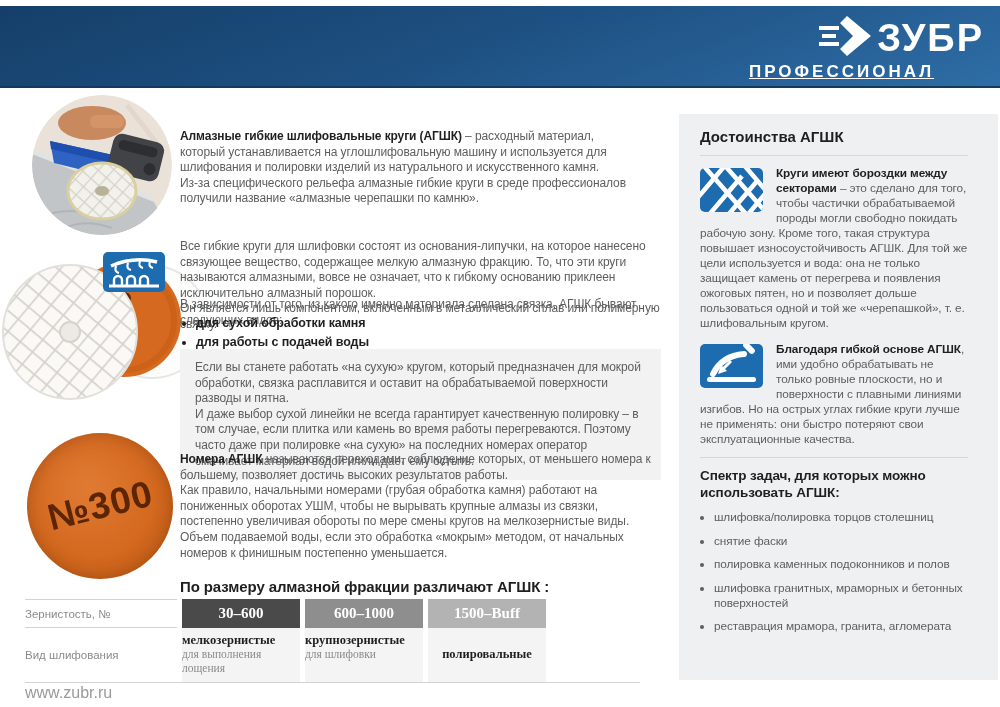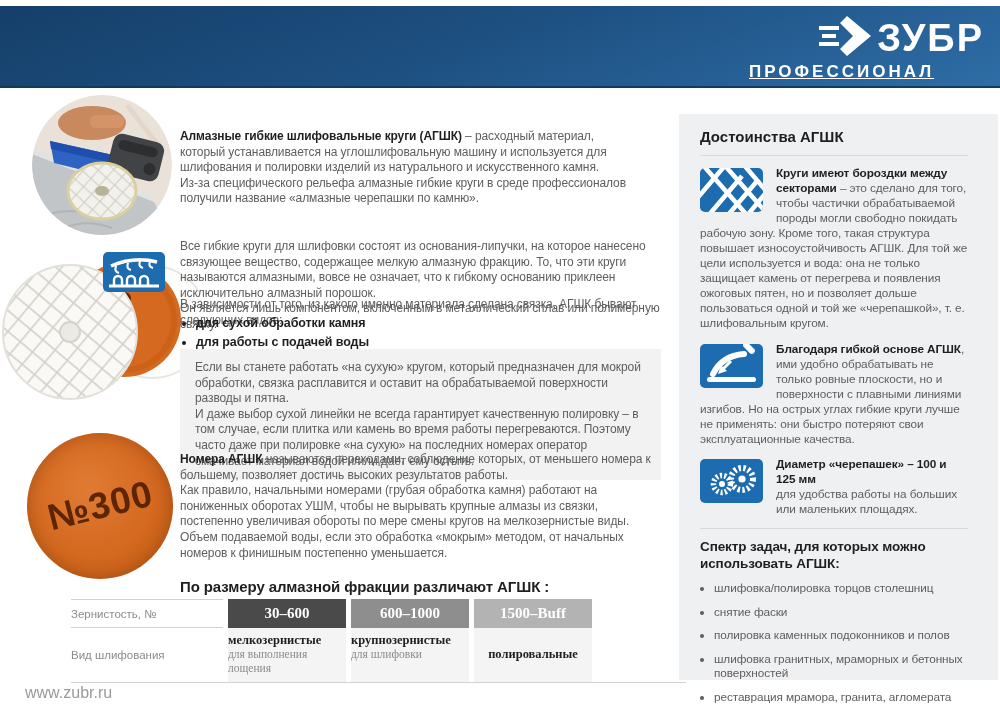--- a/index.html
+++ b/index.html
@@ -29,21 +29,21 @@
   .b{font-weight:bold;color:#1f1f1f;}
   .p1{position:absolute;left:0;top:129px;width:482px;}
   .p2{position:absolute;left:0;top:239px;width:482px;}
   .p2b{position:absolute;left:0;top:297px;width:482px;}
   .type-list{position:absolute;left:0;top:315px;margin:0;padding:0 0 0 16px;}
   .type-list li{font-weight:bold;color:#1f1f1f;margin-bottom:3px;font-size:12.5px;}
   .note-box{position:absolute;left:0;top:349px;width:451px;background:#f2f2f2;padding:11px 15px;}
   .p3{position:absolute;left:0;top:452px;width:482px;}
   .t-title{position:absolute;left:0;top:577px;font-size:15px;font-weight:bold;color:#1f1f1f;}
   
-  .ftable{position:absolute;left:25px;top:599px;width:615px;border-bottom:1px solid #d2d2d2;margin-left:46px;}
+  .ftable{position:absolute;left:25px;top:599px;width:615px;border-bottom:1px solid #d2d2d2;}
   .ft-row{display:flex;}
   .ft-label{width:152px;color:#8b8b8b;font-size:11.5px;display:flex;align-items:center;}
   .ft-head .ft-label{border-top:1px solid #d2d2d2;border-bottom:1px solid #d2d2d2;}
   .ft-cell{width:118px;margin-left:5px;text-align:left;font-family:Liberation Serif, serif;}
   .ft-head .ft-cell{height:29px;display:flex;align-items:center;justify-content:center;
                     color:#fff;font-size:15px;font-weight:bold;}
   .c-dark{background:#4a4a4a;} .c-mid{background:#8e8e8e;} .c-light{background:#b3b3b3;color:#f4f4f4;}
   .ft-body .ft-cell{background:#f4f4f4;padding:5px 0 6px;line-height:1.2;}
   .kind-b{display:block;font-size:12.5px;font-weight:bold;color:#1f1f1f;}
   .kind-s{display:block;font-size:11.5px;color:#8b8b8b;min-height:0;}
@@ -218,32 +218,20 @@
           <rect x="7" y="33" width="49" height="5" rx="2.5" fill="#fff"></rect>
           <path d="M13 30 C19 18 29 11 44 10" stroke="#fff" stroke-width="6" stroke-linecap="round"></path>
           <rect x="42" y="1" width="14" height="6" rx="3" transform="rotate(45 49 4)" fill="#fff"></rect>
           <path d="M31 17 L22 26" stroke="#fff" stroke-width="3"></path>
           <polygon points="18,30 27,27 21,21" fill="#fff"></polygon>
         </svg>
       </span>
       <span class="b ws">Благодаря гибкой основе АГШК</span><span class="ws">, ими удобно обрабатывать не только ровные плоскости, но и поверхности с плавными линиями изгибов. Но на острых углах гибкие круги лучше не применять: они быстро потеряют свои эксплуатационные качества.</span>
     </div>
 
-    <div class="adv">
-      <span class="ic">
-        <svg width="63" height="44" viewBox="0 0 63 44" fill="none">
-          <circle cx="22" cy="25" r="8.5" stroke="#fff" stroke-width="5.5" stroke-dasharray="2.1 2.1"></circle>
-          <circle cx="22" cy="25" r="3" fill="#fff"></circle>
-          <circle cx="42" cy="20" r="11" stroke="#fff" stroke-width="6" stroke-dasharray="2.4 2.4"></circle>
-          <circle cx="42" cy="20" r="3.6" fill="#fff"></circle>
-        </svg>
-      </span>
-      <span class="b ws">Диаметр «черепашек» – 100 и 125 мм</span><span class="ws">
-для удобства работы на больших или маленьких площадях.</span>
-    </div>
 
     <hr>
     <div class="tasks-title">Спектр задач, для которых можно использовать АГШК:</div>
     <ul class="task-list">
       <li>шлифовка/полировка торцов столешниц</li>
       <li>снятие фаски</li>
       <li>полировка каменных подоконников и полов</li>
       <li>шлифовка гранитных, мраморных и бетонных поверхностей</li>
       <li>реставрация мрамора, гранита, агломерата</li>
 

